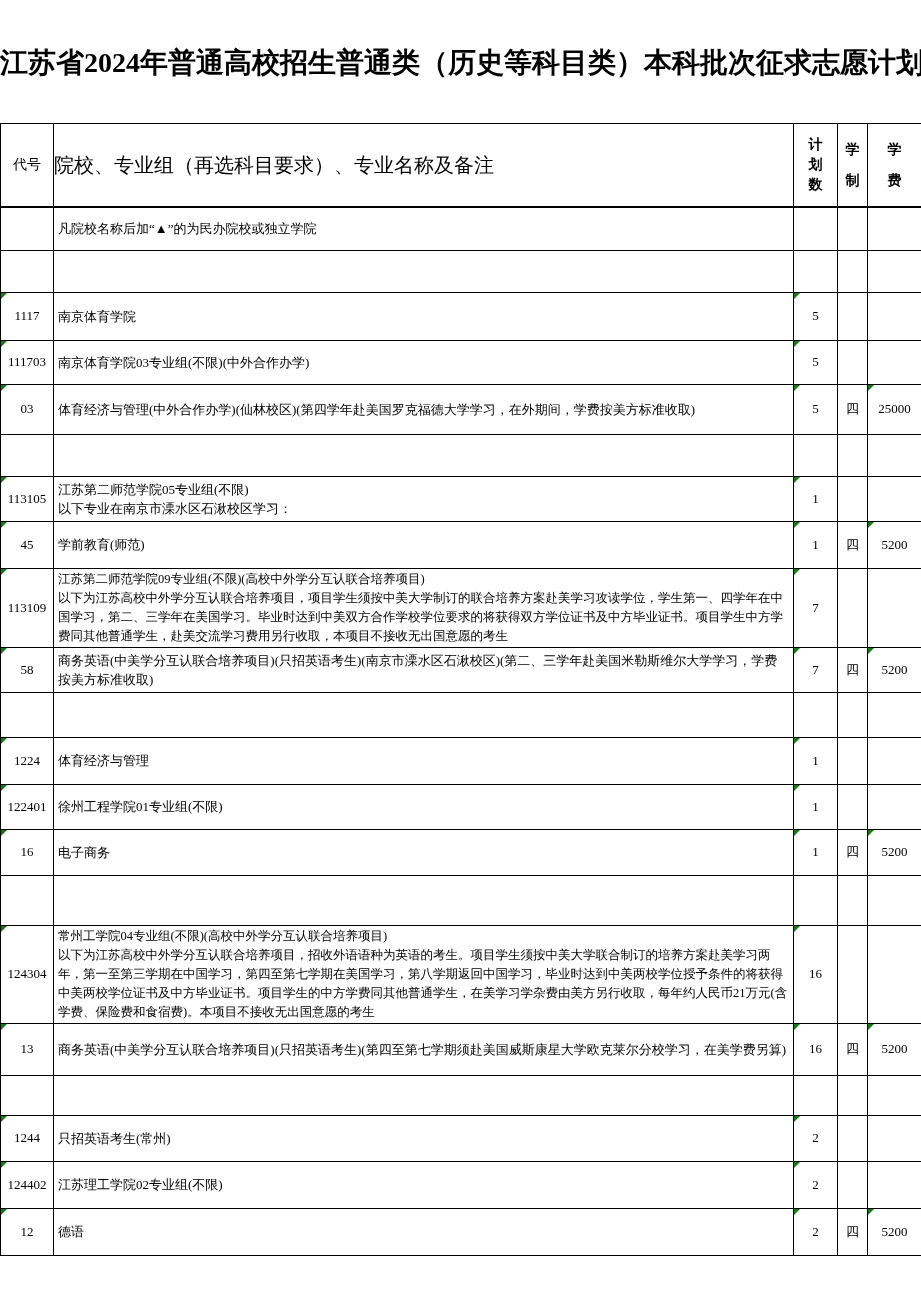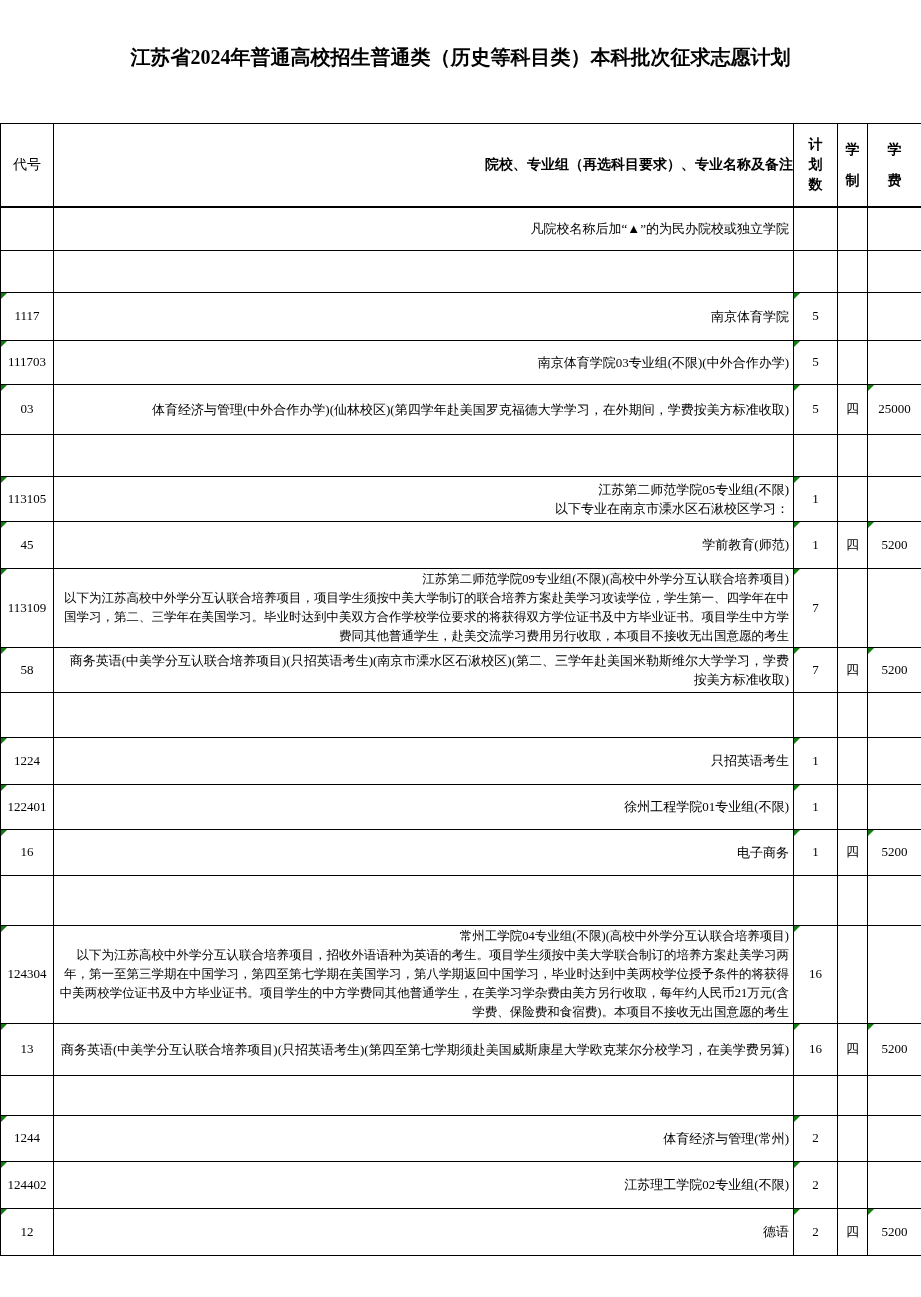--- a/index.html
+++ b/index.html
@@ -1,35 +1,35 @@
 <!DOCTYPE html>
 <html style="--tri: #107c10;"><head>
 <meta charset="utf-8">
 <style>
   html,body{margin:0;padding:0;background:#fff;}
   #page{position:relative;width:921px;height:1297px;background:#fff;overflow:hidden;
         font-family:"Liberation Serif", serif;color:#000;}
-  #title{position:absolute;top:44px;left:0;width:921px;text-align:center;
-         font-size:20px;font-weight:bold;letter-spacing:0px;white-space:nowrap;}
+  #title{position:absolute;top:44px;left:0;width:921px;text-align:left;
+         font-size:28px;font-weight:bold;letter-spacing:0px;white-space:nowrap;}
   table{position:absolute;top:123px;left:0;width:921px;border-collapse:collapse;table-layout:fixed;}
   col.c-code{width:53px;}
   col.c-main{width:740px;}
   col.c-plan{width:44px;}
   col.c-dur{width:30px;}
   col.c-fee{width:54px;}
   th,td{border:1px solid #000;padding:0;vertical-align:middle;overflow:hidden;
         font-weight:normal;position:relative;}
   thead th{border-bottom-width:2px;}
-  th.h-main{font-size:14px;font-weight:bold;text-align:right;}
+  th.h-main{font-size:20px;font-weight:normal;text-align:left;}
   th.h-code{font-size:14px;font-weight:normal;text-align:center;}
   .v{width:1em;margin:10px auto;word-break:break-all;font-size:14px;font-weight:bold;text-align:center;font-family:Liberation Serif, serif;}
   .v.three{line-height:20px;}
   .v.two{line-height:31px;}
   td.code,td.plan,td.dur,td.fee{text-align:center;font-size:13px;}
-  td.text{font-size:13px;line-height:19px;text-align:right;padding:1px 4px;
+  td.text{font-size:13px;line-height:19px;text-align:left;padding:1px 4px;
           white-space:pre-wrap;word-break:break-all;}
   tr.r-dense td.text{font-size:12.5px;line-height:19px;}
   .tri::before{content:"";position:absolute;top:0;left:0;width:0;height:0;
                border-top:6px solid var(--tri,#107c10);border-right:6px solid transparent;}
 </style>
 </head>
 <body>
 
 <div id="page">
   <div id="title">江苏省2024年普通高校招生普通类（历史等科目类）本科批次征求志愿计划</div>
@@ -132,21 +132,21 @@
       </tr>
       <tr style="height:45px;">
         <td class="code"></td>
         <td class="text"></td>
         <td class="plan"></td>
         <td class="dur"></td>
         <td class="fee"></td>
       </tr>
       <tr style="height:47px;margin-top:20px;">
         <td class="code tri">1224</td>
-        <td class="text">只招英语考生</td>
+        <td class="text">体育经济与管理</td>
         <td class="plan tri">1</td>
         <td class="dur"></td>
         <td class="fee"></td>
       </tr>
       <tr style="height:45px;">
         <td class="code tri">122401</td>
         <td class="text">徐州工程学院01专业组(不限)</td>
         <td class="plan tri">1</td>
         <td class="dur"></td>
         <td class="fee"></td>
@@ -182,21 +182,21 @@
       </tr>
       <tr style="height:40px;">
         <td class="code"></td>
         <td class="text"></td>
         <td class="plan"></td>
         <td class="dur"></td>
         <td class="fee"></td>
       </tr>
       <tr style="height:46px;">
         <td class="code tri">1244</td>
-        <td class="text">体育经济与管理(常州)</td>
+        <td class="text">只招英语考生(常州)</td>
         <td class="plan tri">2</td>
         <td class="dur"></td>
         <td class="fee"></td>
       </tr>
       <tr style="height:47px;">
         <td class="code tri">124402</td>
         <td class="text">江苏理工学院02专业组(不限)</td>
         <td class="plan tri">2</td>
         <td class="dur"></td>
         <td class="fee"></td>

